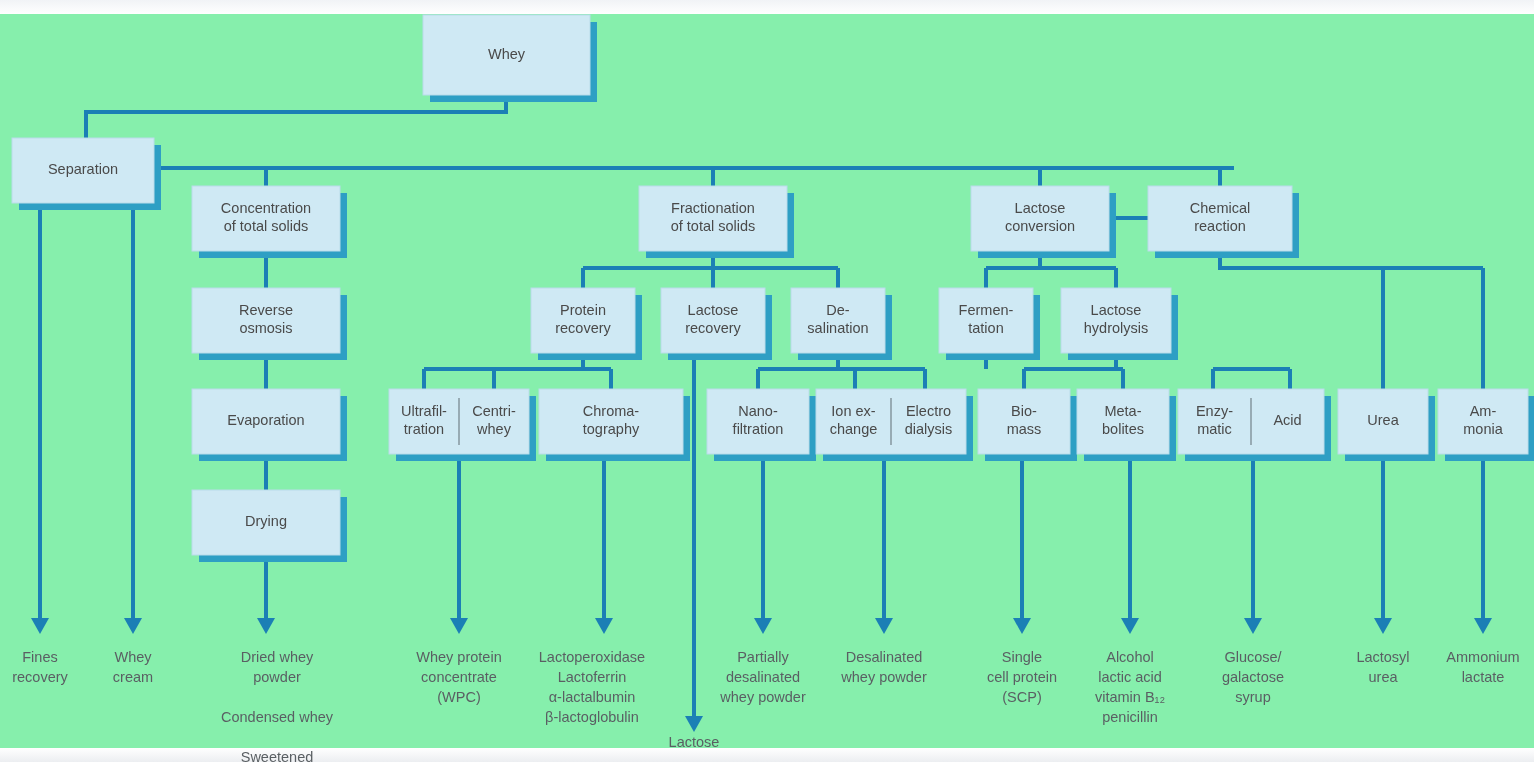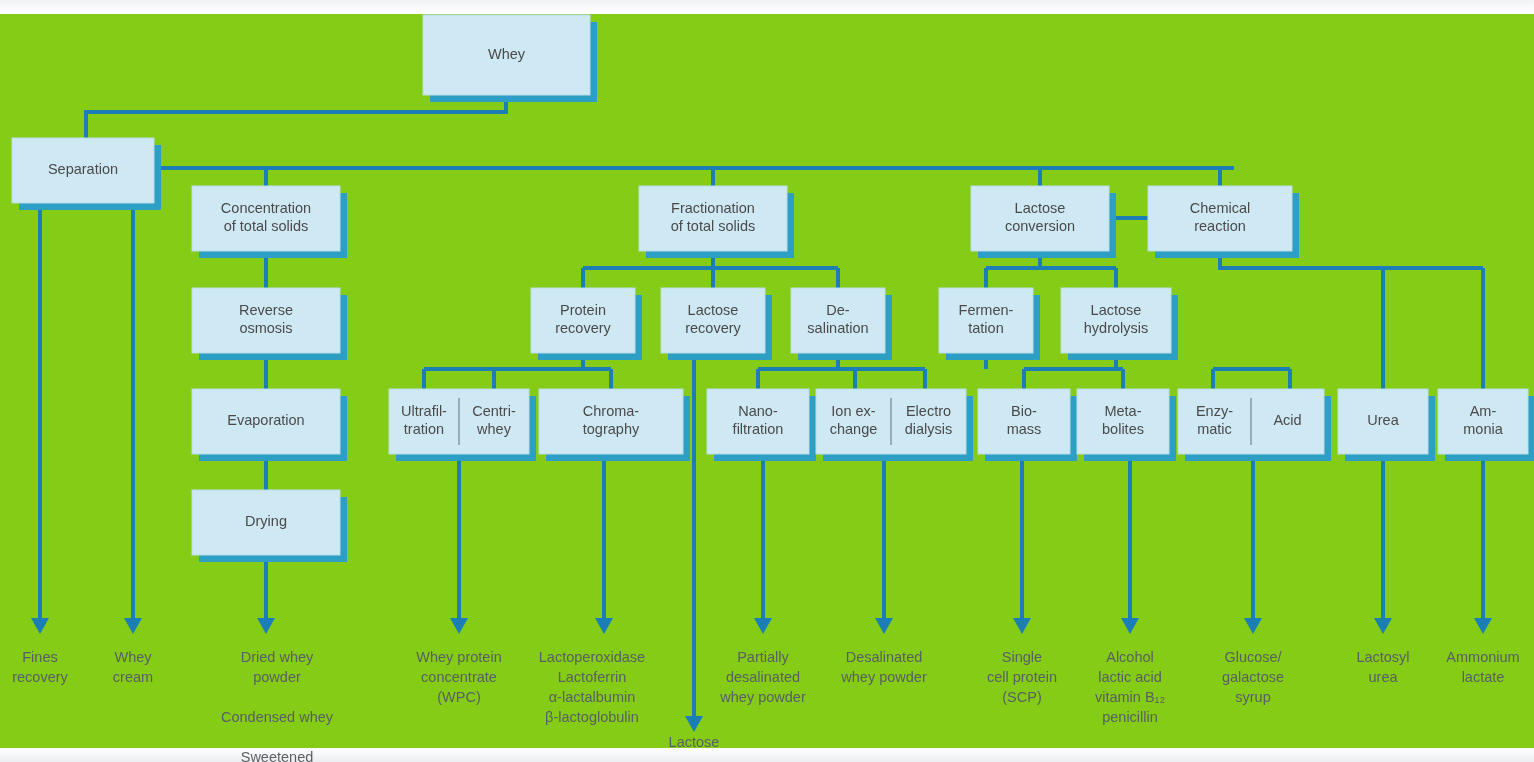--- a/index.html
+++ b/index.html
@@ -3,21 +3,21 @@
 <meta charset="utf-8">
 <style>
   html,body{margin:0;padding:0;}
   body{
     width:1534px;height:762px;
     background:#ffffff;
     font-family:"Liberation Sans", sans-serif;
     overflow:hidden;
     position:relative;
   }
-  #stage{position:relative;width:1534px;height:762px;background:#84cc16;}
+  #stage{position:relative;width:1534px;height:762px;background:#86efac;}
   .edge-band{position:absolute;left:0;width:1534px;background:linear-gradient(#f2f4f7,#ffffff);}
   .band-top{top:0;height:14px;background:linear-gradient(#f1f3f6,#ffffff);}
   .band-bottom{bottom:0;height:14px;background:linear-gradient(#ffffff,#eceef1);}
   svg{position:absolute;left:0;top:0;width:1534px;height:762px;}
   .node-rect{fill:#cfe9f4;stroke:#b9dcea;stroke-width:1;}
   .node-shadow{fill:#2e9fc4;}
   .node-text{fill:#4a4a4a;font-family:"Liberation Sans",sans-serif;font-size:14.5px;text-anchor:middle;dominant-baseline:middle;}
   .divider{stroke:#7a8a92;stroke-width:1.3;}
   .link{stroke:#1b7fb5;stroke-width:4;fill:none;stroke-linecap:butt;}
   .arrowline{stroke:#1b7fb5;stroke-width:4;fill:none;}

